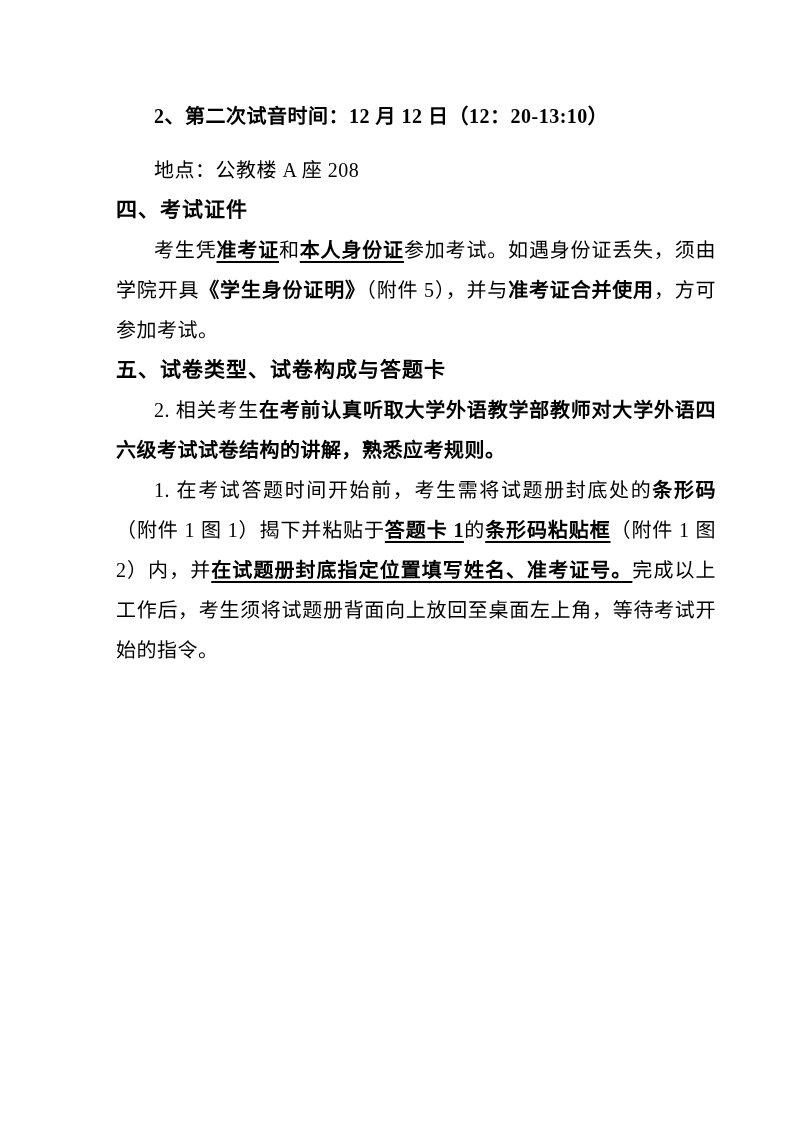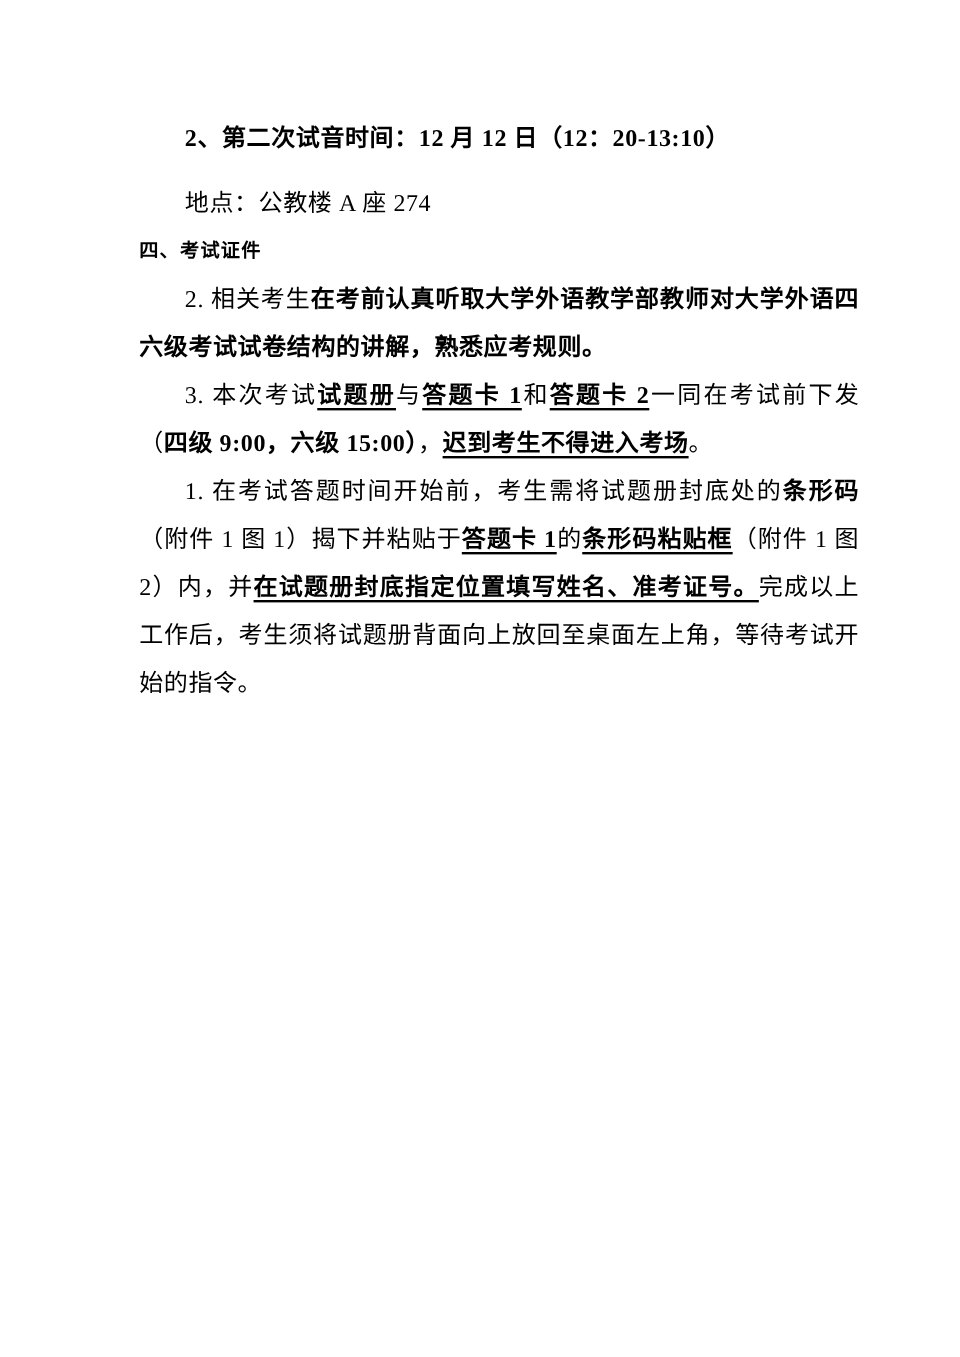--- a/index.html
+++ b/index.html
@@ -36,40 +36,41 @@
   .doc p.sub {
     font-weight: bold;
   }
   .doc p.mb14 {
     margin-bottom: 14px;
   }
   
   .doc p.h2 {
     font-family: "Liberation Sans", "DejaVu Sans", sans-serif;
     font-weight: bold;
-    font-size: 16px;
+    font-size: 21px;
     text-indent: 0;
     text-align: left;
     letter-spacing: 1px;
   }
   .doc span.b {
     font-weight: bold;
   }
   .doc span.u {
     text-decoration: underline;
     text-decoration-thickness: 1.5px;
     text-underline-offset: 4px;
   }
 </style>
 </head>
 <body>
 
 <div class="page">
   <div class="doc">
     <p class="sub mb14"><span class="b">2、第二次试音时间：12 月 12 日（12：20-13:10）</span></p>
-    <p><span>地点：公教楼 A 座 274</span></p>
+    <p><span>地点：公教楼 A 座 208</span></p>
     <p class="h2"><span>四、考试证件</span></p>
+    <p><span>考生凭</span><span class="b u">准考证</span><span>和</span><span class="b u">本人身份证</span><span>参加考试。如遇身份证丢失，须由学院开具</span><span class="b">《学生身份证明》</span><span>（附件 5），并与</span><span class="b">准考证合并使用</span><span>，方可参加考试。</span></p>
+    <p class="h2"><span>五、试卷类型、试卷构成与答题卡</span></p>
     <p><span>2. 相关考生</span><span class="b">在考前认真听取大学外语教学部教师对大学外语四六级考试试卷结构的讲解，熟悉应考规则。</span></p>
-    <p><span>3. 本次考试</span><span class="b u">试题册</span><span>与</span><span class="b u">答题卡 1</span><span>和</span><span class="b u">答题卡 2</span><span>一同在考试前下发（</span><span class="b">四级 9:00，六级 15:00）</span><span>，</span><span class="b u">迟到考生不得进入考场</span><span>。</span></p>
     <p><span>1. 在考试答题时间开始前，考生需将试题册封底处的</span><span class="b">条形码</span><span>（附件 1 图 1）揭下并粘贴于</span><span class="b u">答题卡 1</span><span>的</span><span class="b u">条形码粘贴框</span><span>（附件 1 图 2）内，并</span><span class="b u">在试题册封底指定位置填写姓名、准考证号。</span><span>完成以上工作后，考生须将试题册背面向上放回至桌面左上角，等待考试开始的指令。</span></p>
 
   </div>
 </div>
 
 </body></html>

